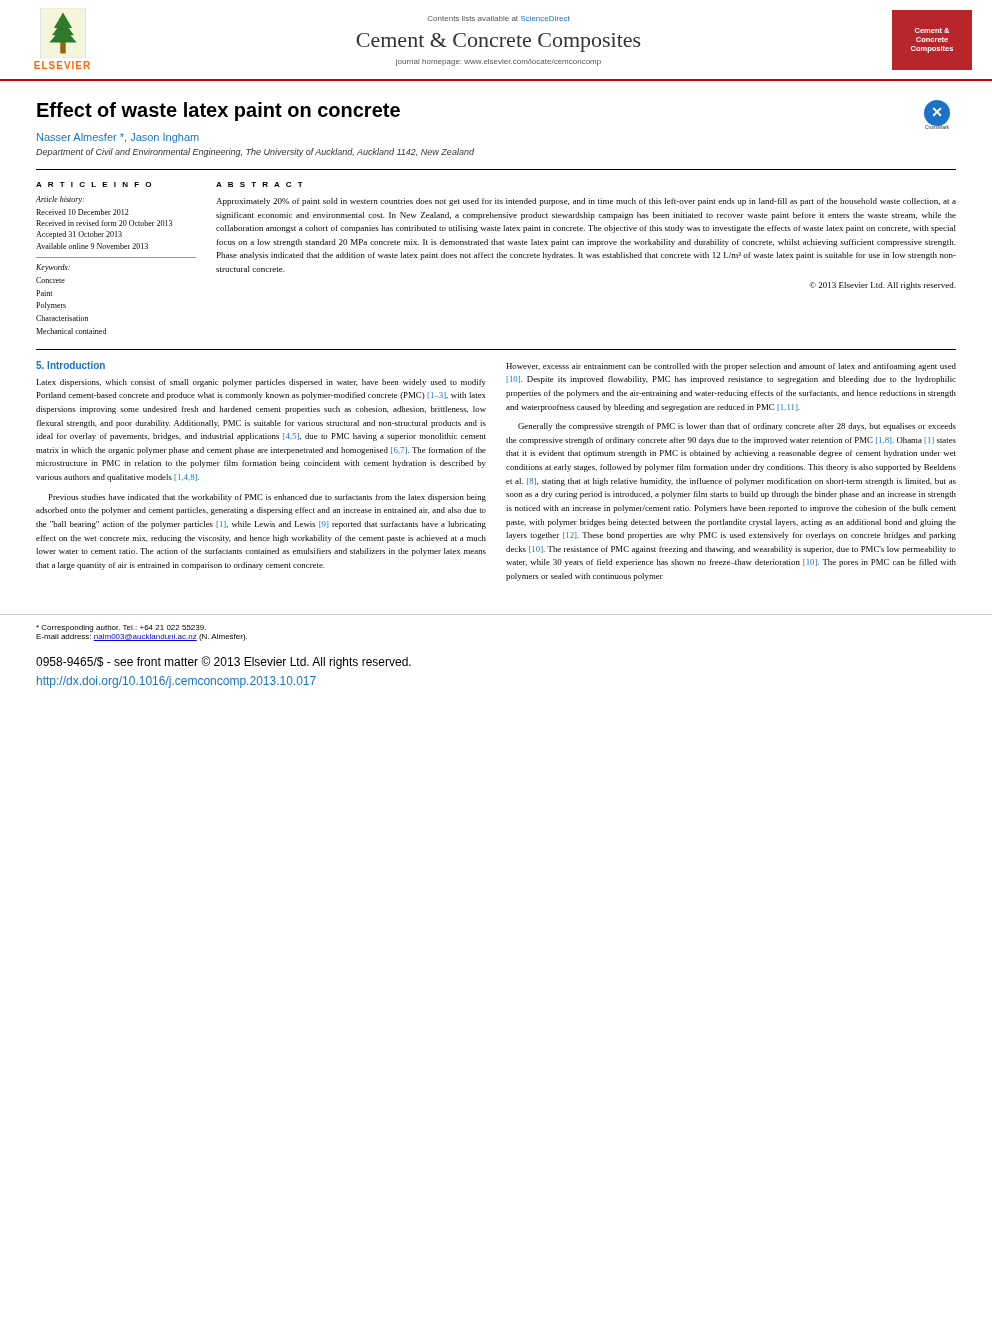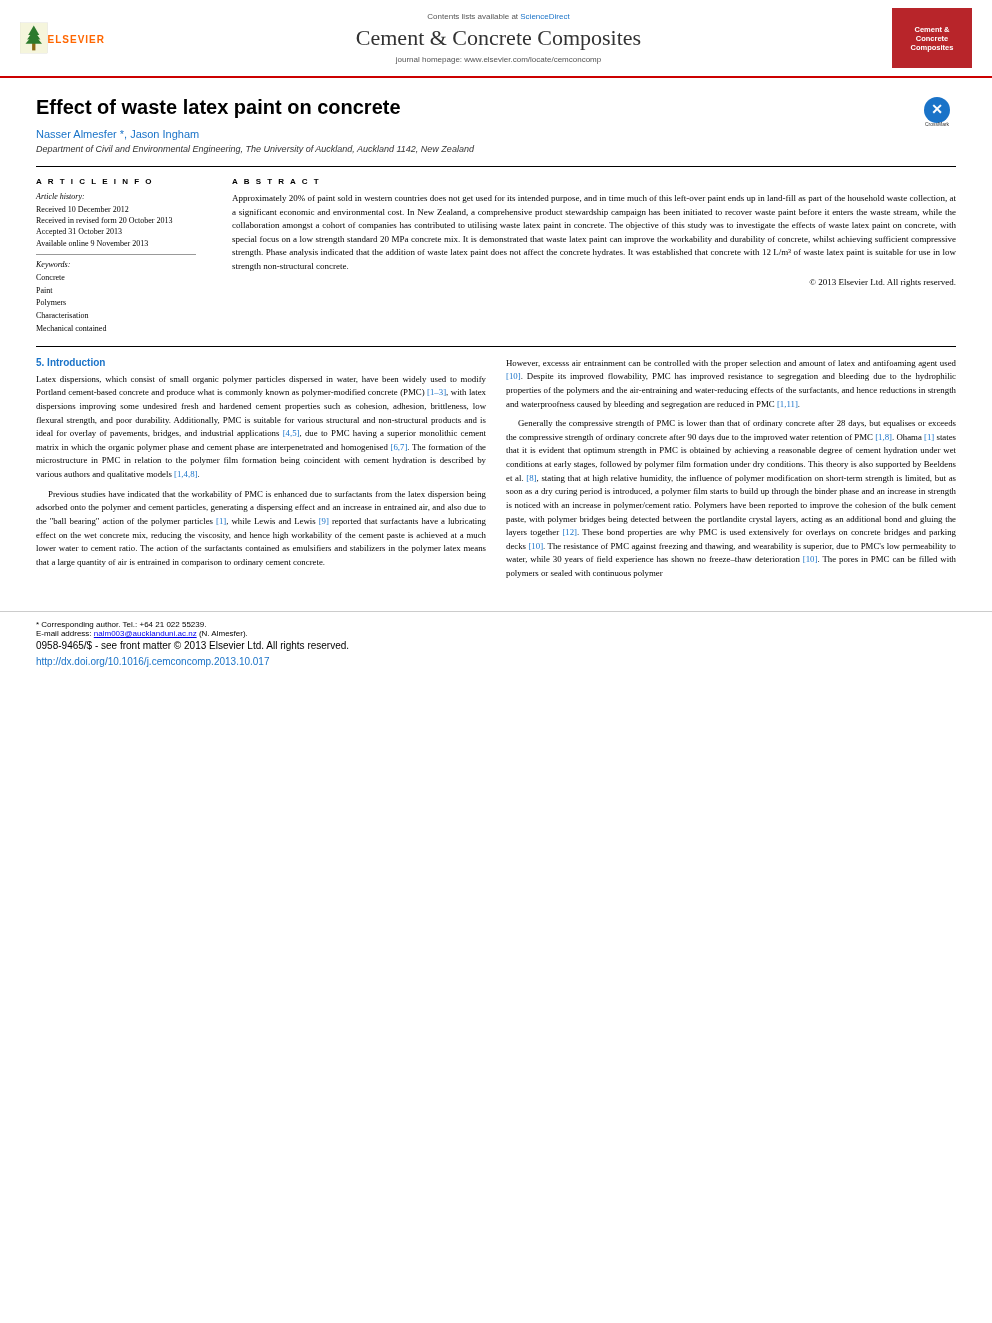--- a/index.html
+++ b/index.html
@@ -35,21 +35,21 @@
     .journal-header {
       display: flex;
       align-items: center;
       padding: 8px 20px;
       border-bottom: 2px solid #c00;
       position: relative;
     }
     .journal-header .elsevier-logo {
       width: 85px;
       display: flex;
-      flex-direction: row;
+      flex-direction: column;
       align-items: center;
     }
     .elsevier-logo .elsevier-tree {
       width: 50px;
       height: 50px;
     }
     .elsevier-logo .elsevier-name {
       color: #f60;
       font-family: Arial, sans-serif;
       font-size: 10px;
@@ -141,21 +141,21 @@
     
     .divider {
       border: none;
       border-top: 1px solid #000;
       margin: 10px 0;
     }
 
     
     .two-col {
       display: flex;
-      gap: 36px;
+      gap: 20px;
       margin-top: 4px;
     }
     .col-left {
       width: 160px;
       flex-shrink: 0;
     }
     .col-right {
       flex: 1;
     }
 
@@ -234,24 +234,25 @@
       text-decoration: none;
     }
 
     
     .page-footer {
       padding: 8px 36px;
       border-top: 1px solid #ccc;
       margin-top: 8px;
     }
     .footer-text {
-      font-size: 10px;
+      font-size: 12px;
       color: #000;
       font-family: Arial, sans-serif;
       line-height: 1.6;
+      margin-top: 12px;
     }
     .footer-text a {
       color: #1a73c8;
       text-decoration: none;
     }
     .footnote-star {
       font-size: 8px;
       color: #000;
       font-family: Arial, sans-serif;
     }

